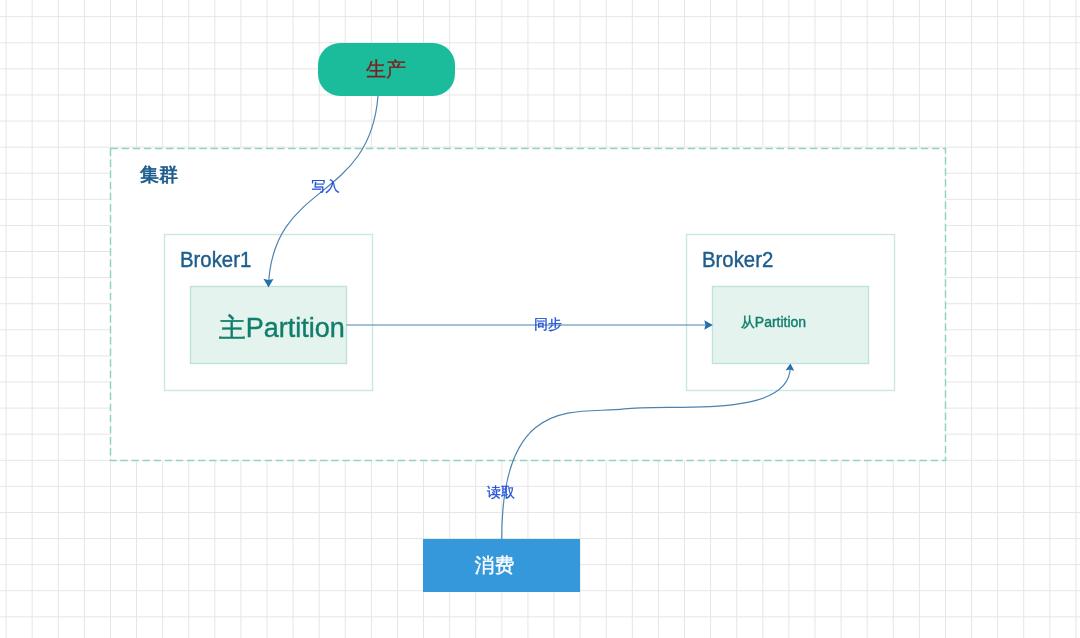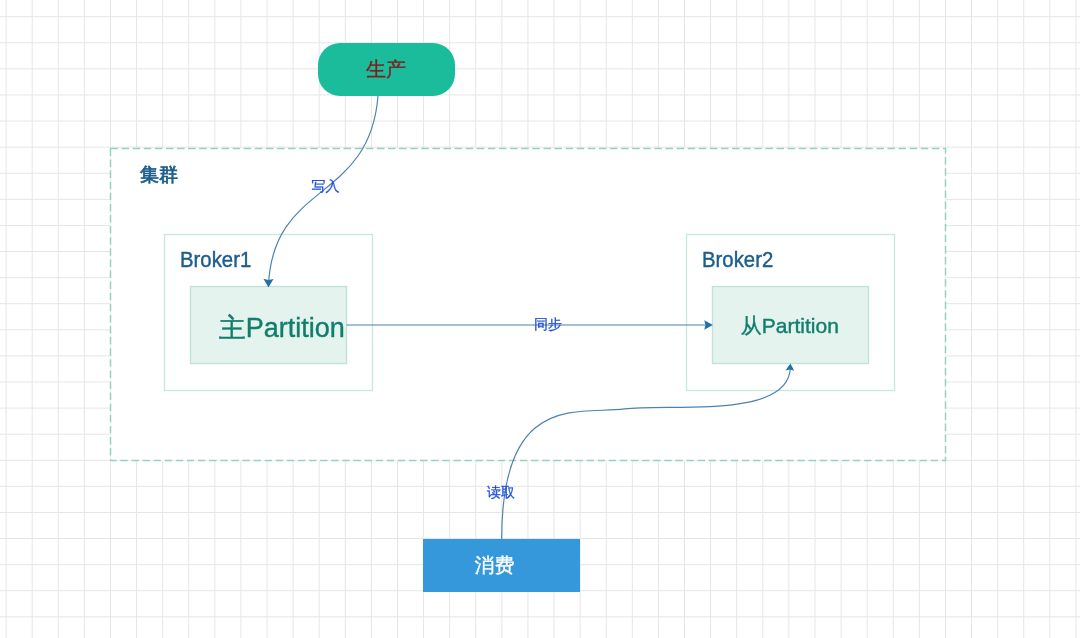--- a/index.html
+++ b/index.html
@@ -71,21 +71,21 @@
   </svg>
 
   <div class="nodelbl cjk-bold" style="left:140px;top:164.6px;font-size:19px;color:#1c5d8c;">集群</div>
 
   <div class="nodelbl lat-semi" style="left:179.6px;top:248.5px;font-size:22px;color:#1c5d8c;">Broker1</div>
 
   <div class="nodelbl lat-semi" style="left:701.6px;top:248.5px;font-size:22px;color:#1c5d8c;">Broker2</div>
 
   <div class="nodelbl semi" style="left:218.8px;top:315.3px;font-size:27px;color:#107e6b;">主Partition</div>
 
-  <div class="nodelbl semi" style="left:740.8px;top:315.3px;font-size:21px;color:#107e6b;">从Partition</div>
+  <div class="nodelbl semi" style="left:740.8px;top:315.3px;font-size:14px;color:#107e6b;">从Partition</div>
 
   <div class="node" style="left:318px;top:43px;width:137px;height:53px;background:#1abc9c;color:#7f1d1d;font-size:20px;border-radius:22px;">
     <span style="margin:0 1px 1px 0;">生产</span>
   </div>
 
   <div class="node" style="left:423px;top:539px;width:157px;height:53px;background:#3498db;color:#ffffff;font-size:20px;">
     <span style="margin:0 14px 1px 0;">消费</span>
   </div>
 
   <div class="edgelbl" style="left:311.5px;top:178.7px;">写入</div>

